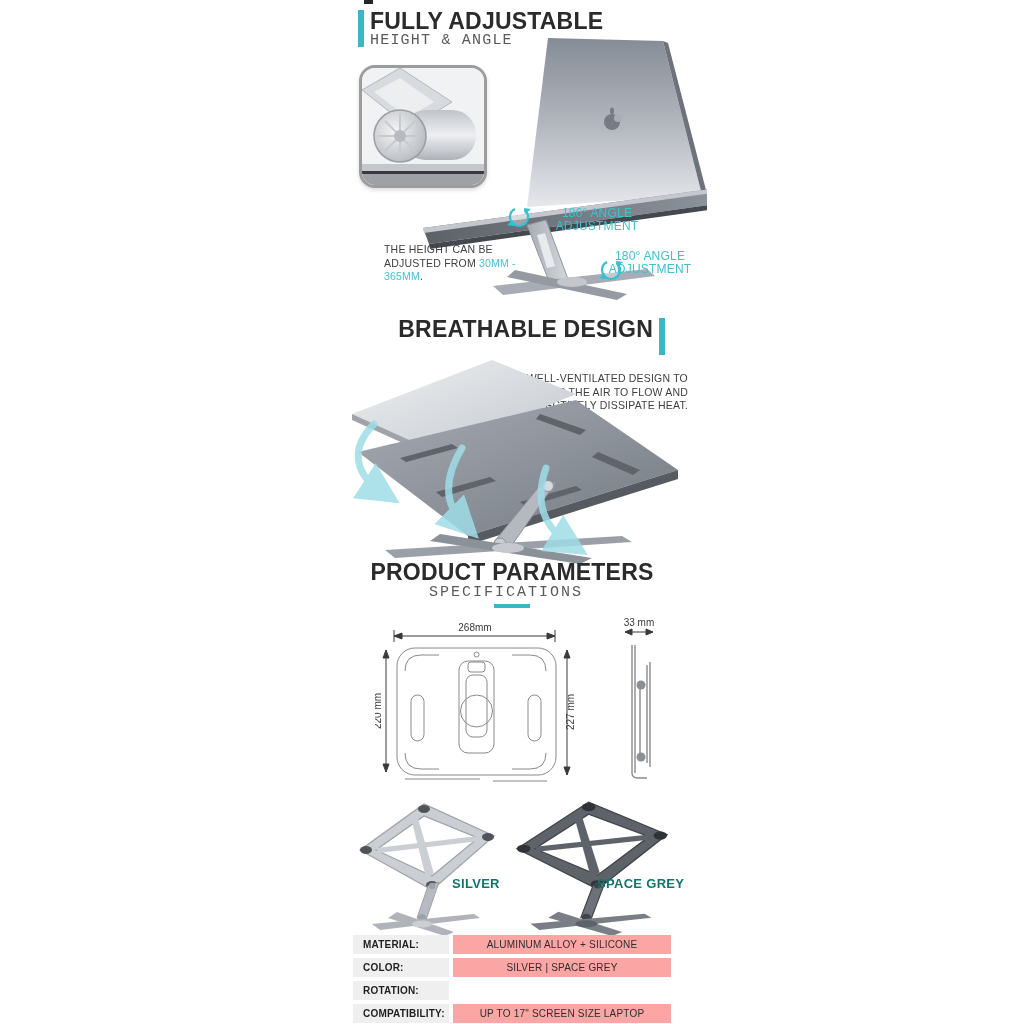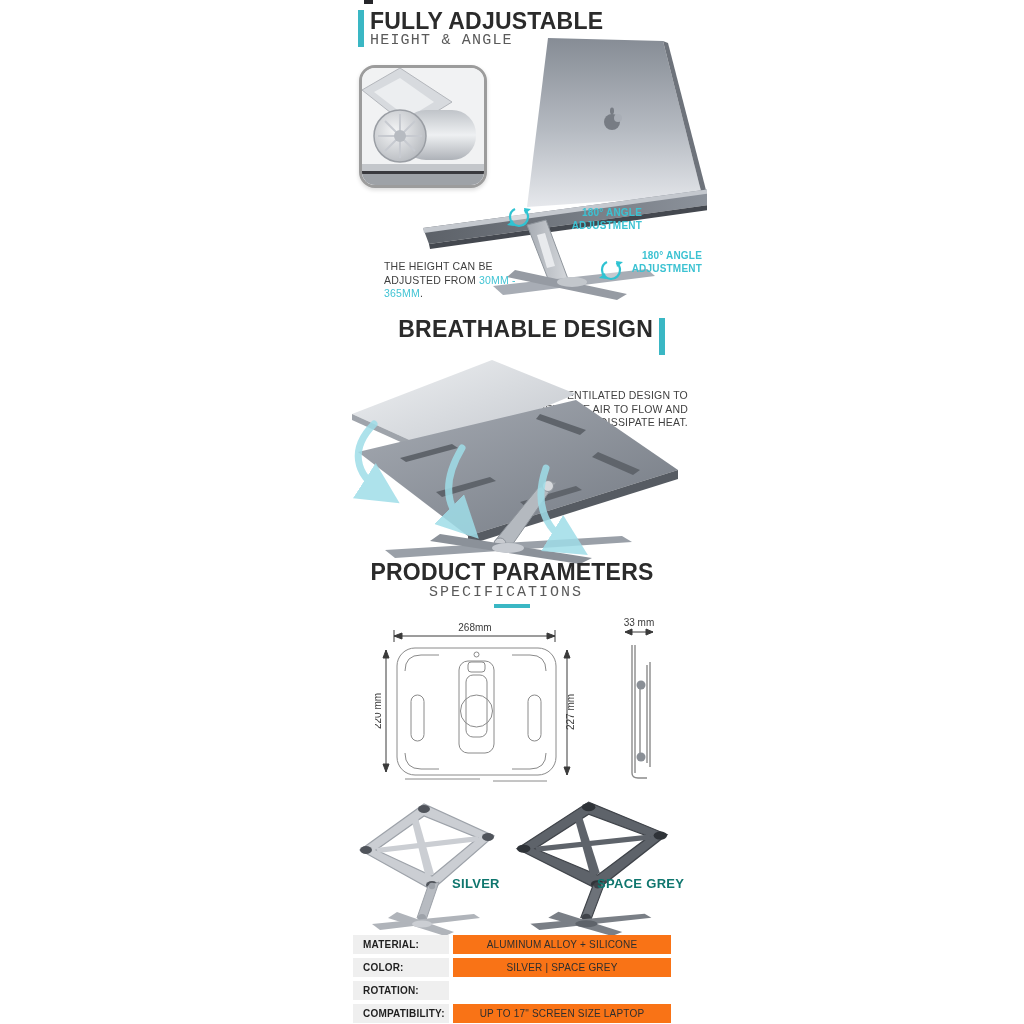--- a/index.html
+++ b/index.html
@@ -10,41 +10,41 @@
   .abs{position:absolute;}
 
   
   .teal-bar{width:6px;background:#3ab7c4;}
   .h-title{font-size:23px;font-weight:800;color:#2b2b2b;letter-spacing:.2px;line-height:24px;white-space:nowrap;}
   .h-sub{font-size:15px;font-weight:400;color:#5a5a5a;letter-spacing:1.2px;line-height:18px;white-space:nowrap;font-family:Liberation Mono, monospace;}
   .right{text-align:right;}
   .center{text-align:center;}
 
   
-  .note{font-size:10.5px;line-height:13.5px;color:#3f3f3f;letter-spacing:.2px;margin-top:17px;}
+  .note{font-size:10.5px;line-height:13.5px;color:#3f3f3f;letter-spacing:.2px;}
   .note .hl{color:#41c4d4;}
-  .callout{font-size:10px;font-weight:700;color:#3cc2d2;line-height:12.5px;letter-spacing:.2px;text-align:right;}
+  .callout{font-size:12px;font-weight:400;color:#3cc2d2;line-height:12.5px;letter-spacing:.2px;text-align:center;}
 
   
   .underline-teal{height:4px;background:#3ab7c4;}
 
   
   .dim-svg text{font-family:"Liberation Sans","DejaVu Sans",sans-serif;font-size:10px;fill:#3a3a3a;}
 
   
   .variant-label{font-size:13px;font-weight:700;color:#0f766e;letter-spacing:.3px;white-space:nowrap;}
   .variant-silver{--body:#cbced3;--edge:#9da2a9;--pad:#50545b;--arm:#b7bbc1;--base:#b0b4ba;}
   .variant-grey{--body:#5e636a;--edge:#3f4349;--pad:#2f3338;--arm:#6d7279;--base:#7a7f86;}
 
   
   .spec-table{width:318px;}
   .spec-row{display:flex;height:19px;margin-bottom:4px;}
   .spec-label{width:96px;background:#efefef;display:flex;align-items:center;padding-left:10px;
               font-size:10px;font-weight:700;color:#1f1f1f;letter-spacing:.2px;box-sizing:border-box;}
-  .spec-value{flex:1;margin-left:4px;background:#f97316;display:flex;align-items:center;justify-content:center;
+  .spec-value{flex:1;margin-left:4px;background:#fca5a5;display:flex;align-items:center;justify-content:center;
               font-size:10px;color:#2e2e2e;letter-spacing:.2px;}
 
   
   .inset{border:3px solid #9c9c9c;border-radius:16px;background:#f4f5f6;overflow:hidden;
          box-shadow:0 2px 4px rgba(0,0,0,.15);}
 </style>
 </head>
 <body>
 
 <div id="canvas">

